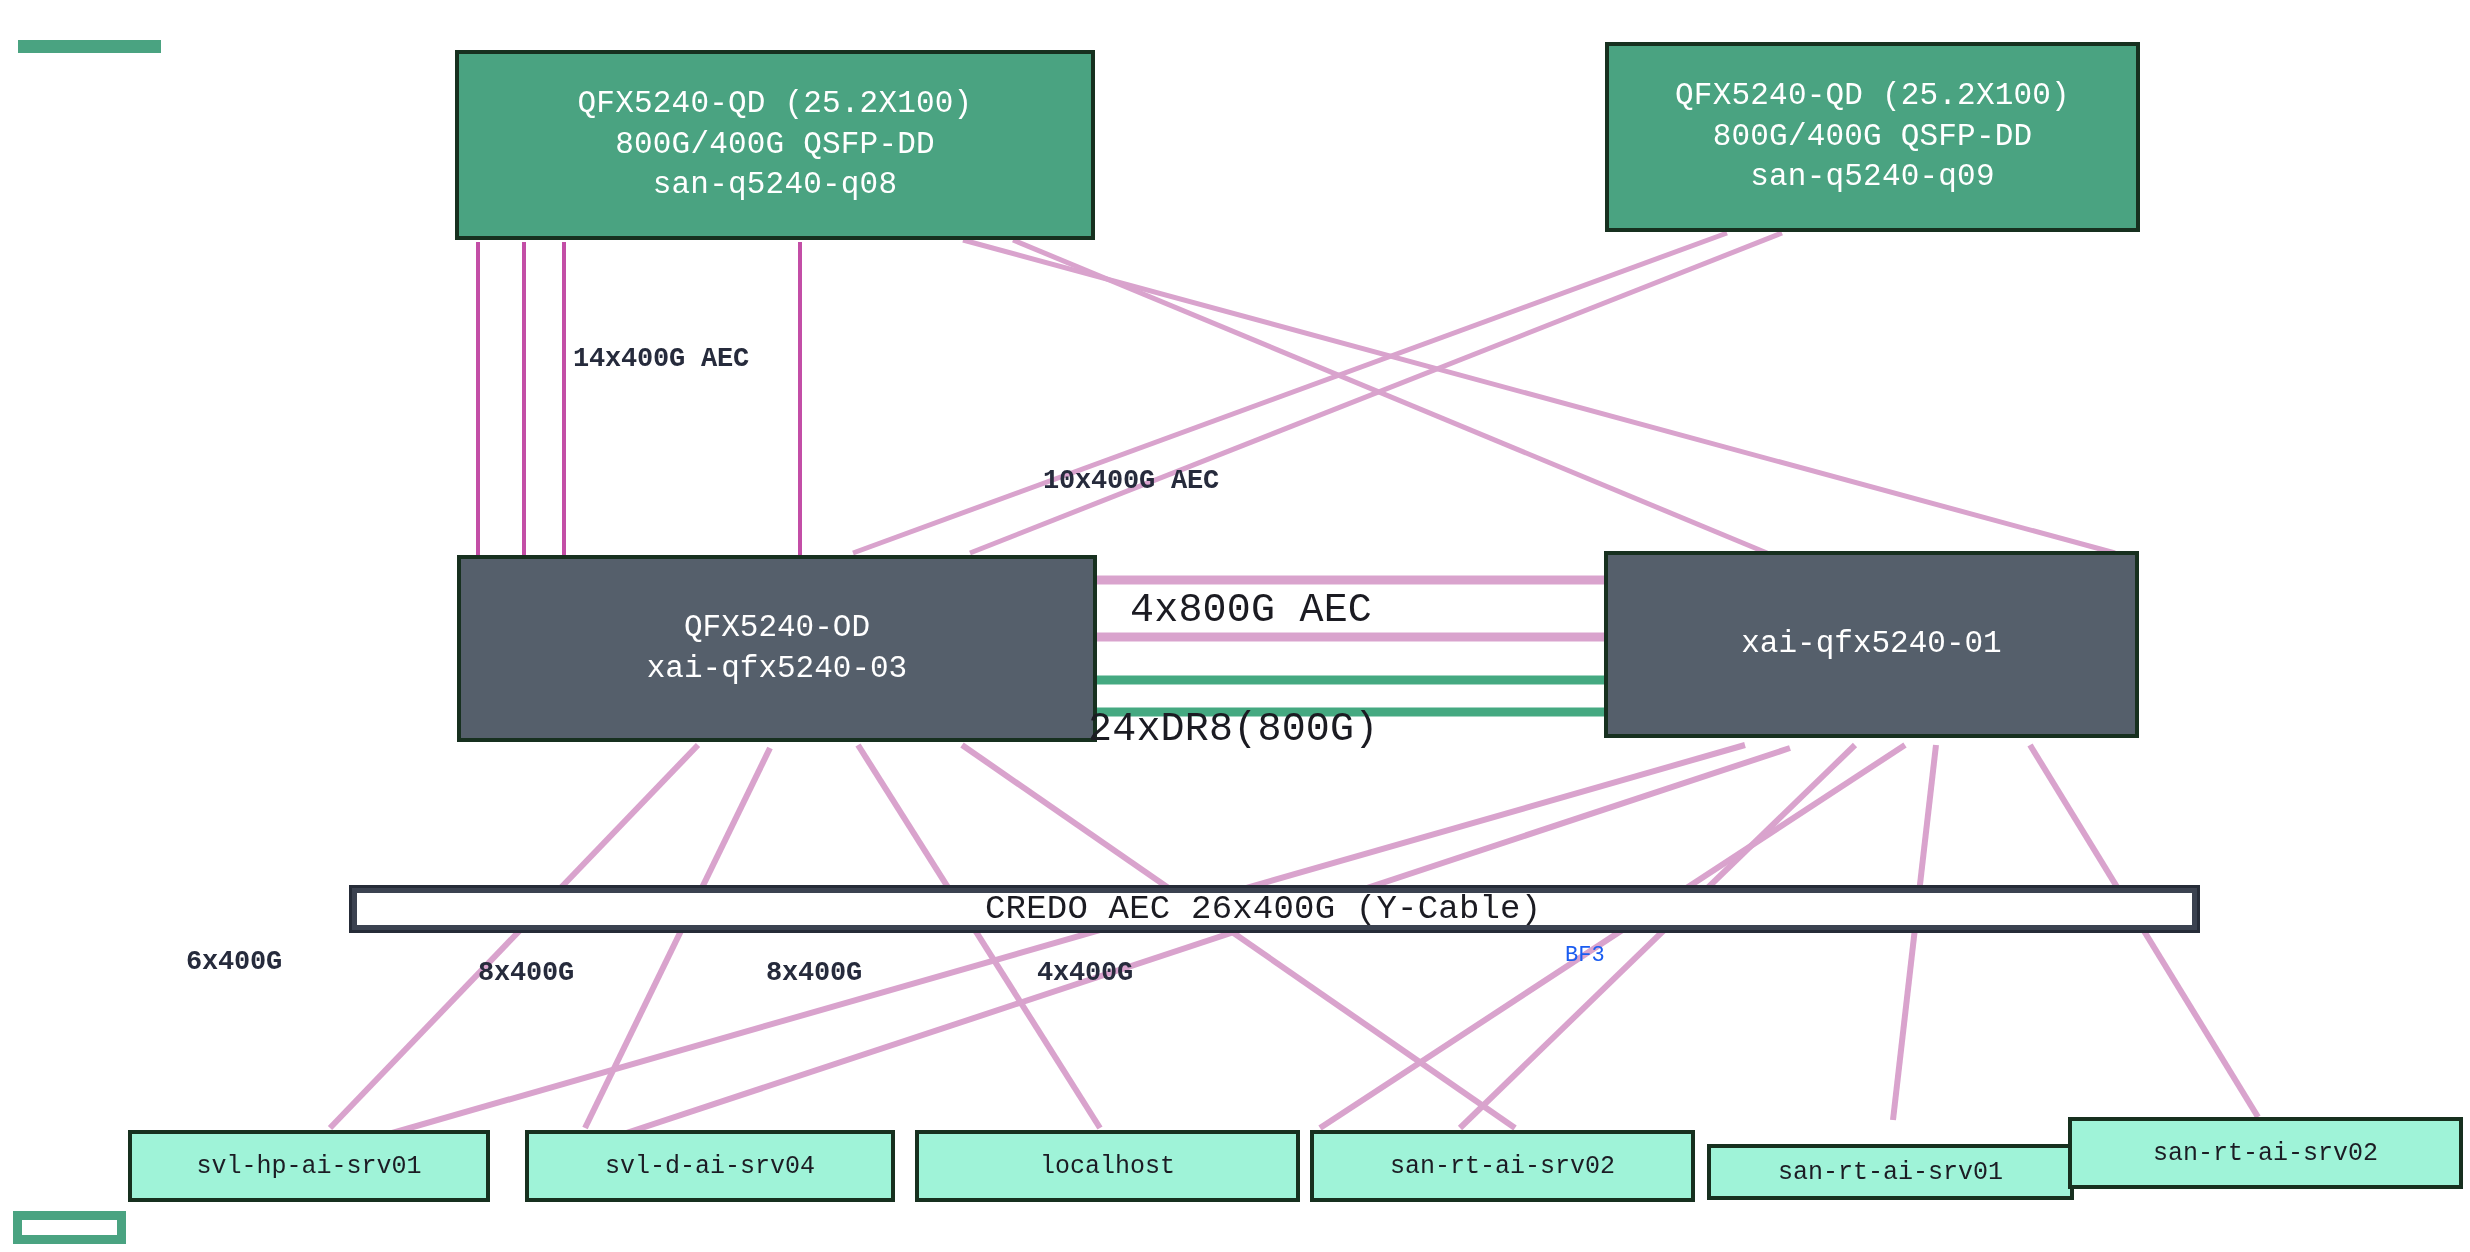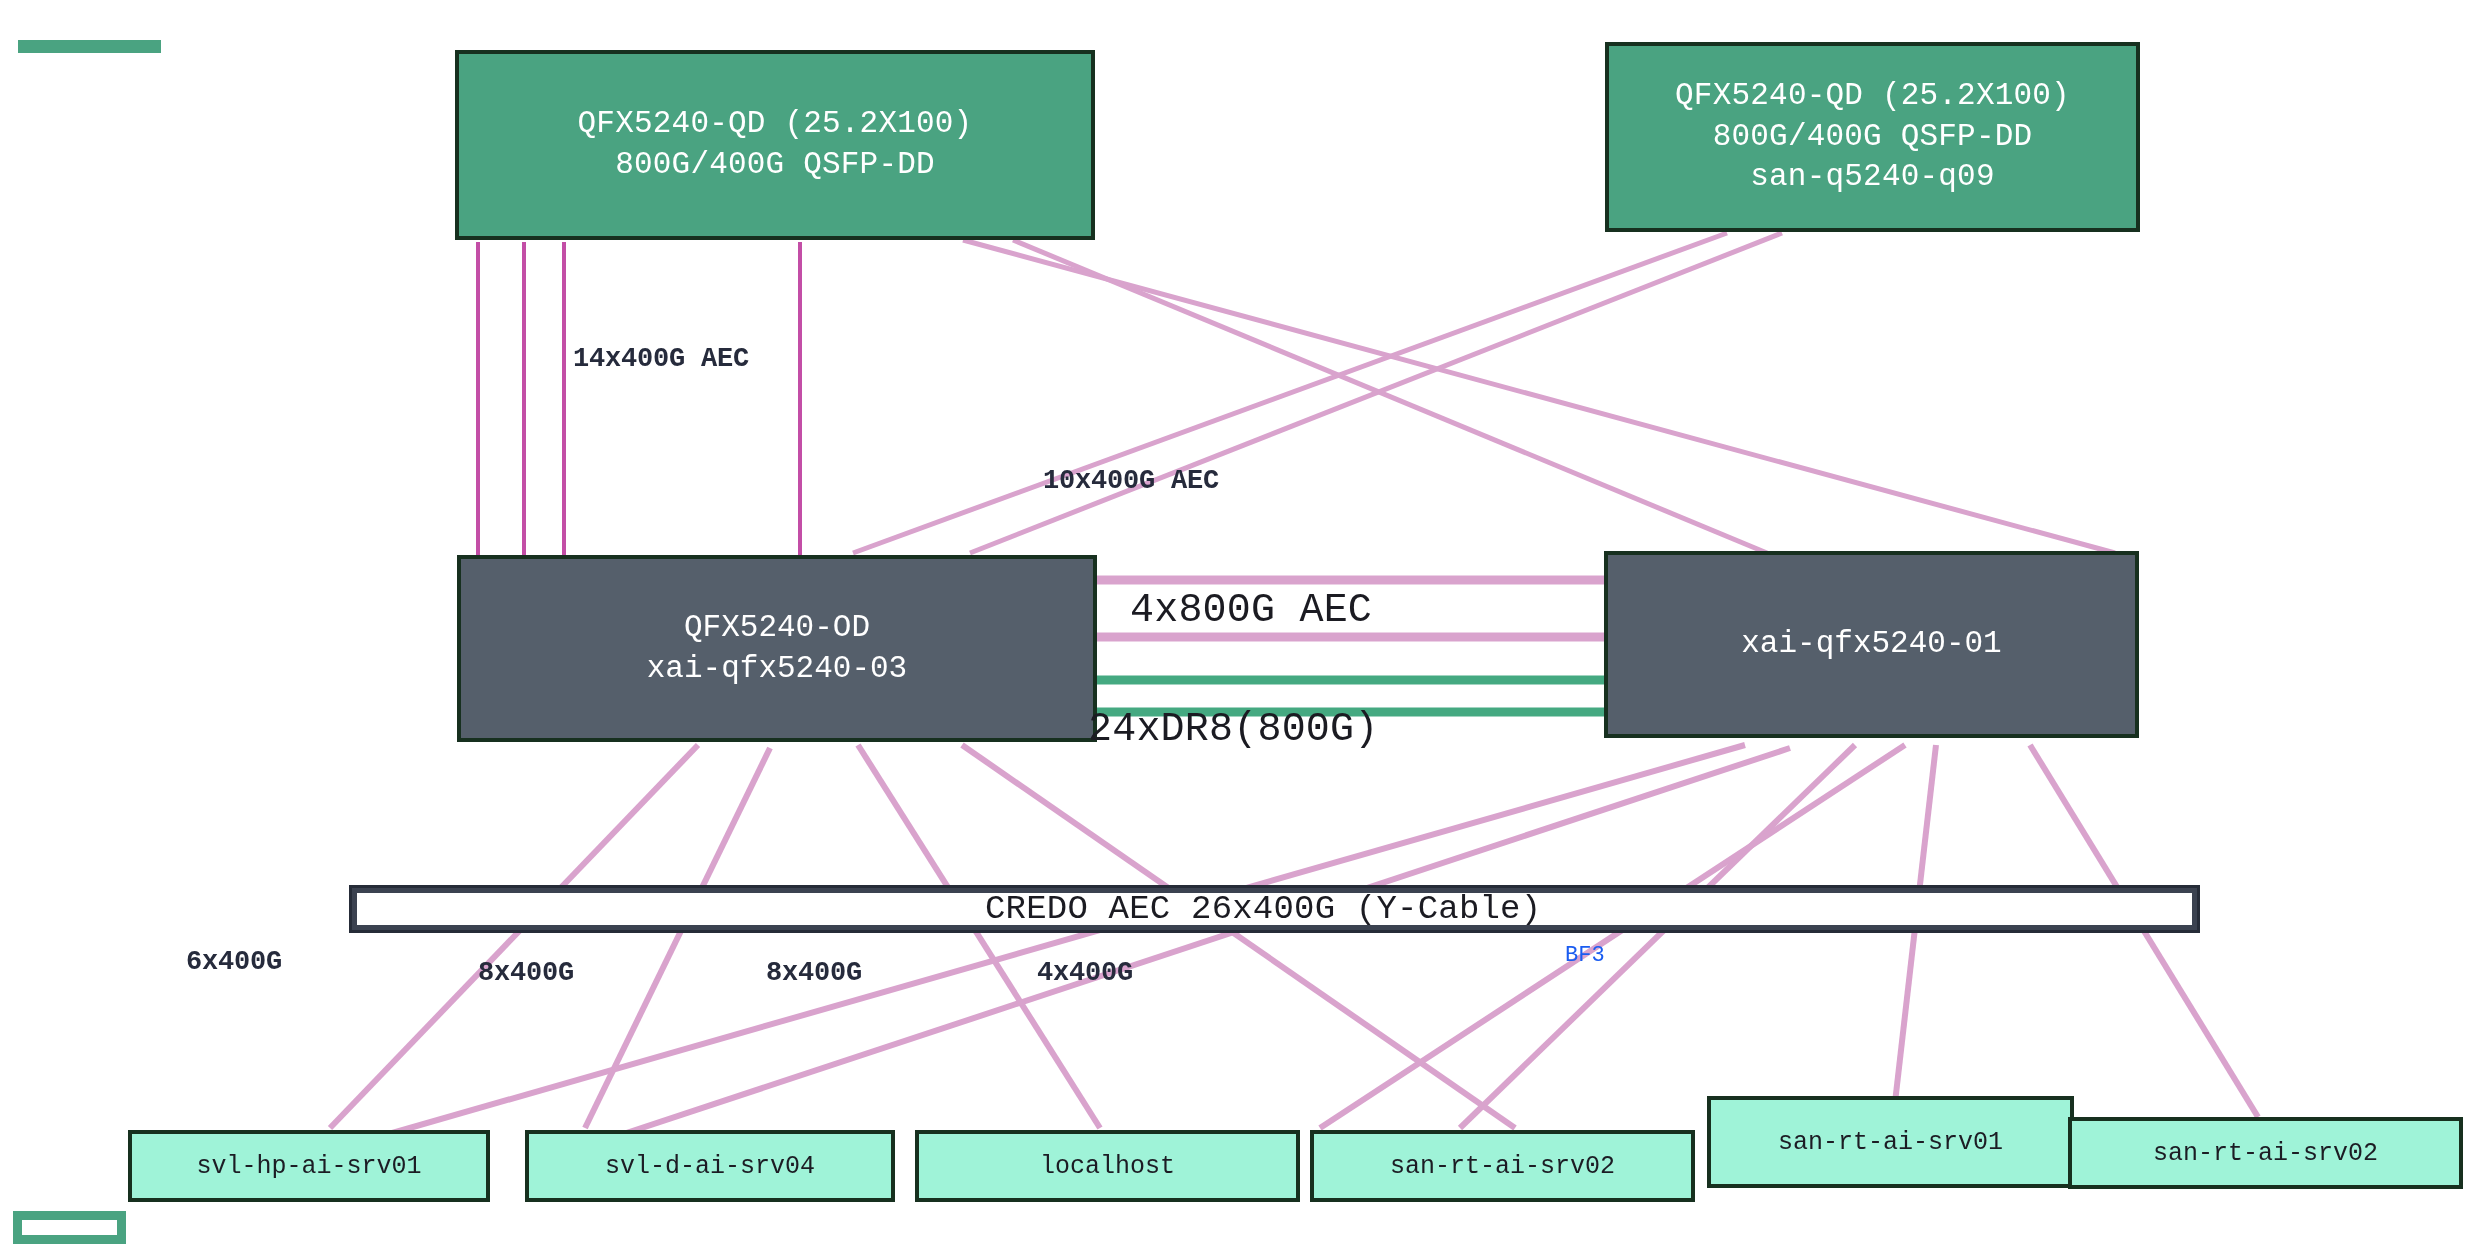--- a/index.html
+++ b/index.html
@@ -130,20 +130,21 @@
       <line x1="2030" y1="745" x2="2258" y2="1117" stroke="#d9a3cd" stroke-width="6" stroke-linecap="butt"></line>
     </svg>
 
   <div class="legend-filled" style="left: 18px; top: 40px; width: 143px; height: 13px;"></div>
   <div class="legend-hollow" style="left: 13px; top: 1211px; width: 113px; height: 33px;"></div>
 
   <div class="node node-spine" style="left: 455px; top: 50px; width: 640px; height: 190px;">
     <div>
       <div>QFX5240-QD (25.2X100)</div>
       <div>800G/400G QSFP-DD</div>
+      <div>san-q5240-q08</div>
     </div>
   </div>
 
   <div class="node node-spine" style="left: 1605px; top: 42px; width: 535px; height: 190px;">
     <div>
       <div>QFX5240-QD (25.2X100)</div>
       <div>800G/400G QSFP-DD</div>
       <div>san-q5240-q09</div>
     </div>
   </div>
@@ -172,21 +173,21 @@
       </div>
       <div class="node node-server" style="left: 525px; top: 1130px; width: 370px; height: 72px; justify-content: center;">
         <span>svl-d-ai-srv04</span>
       </div>
       <div class="node node-server" style="left: 915px; top: 1130px; width: 385px; height: 72px; justify-content: center;">
         <span>localhost</span>
       </div>
       <div class="node node-server" style="left: 1310px; top: 1130px; width: 385px; height: 72px;">
         <span>san-rt-ai-srv02</span>
       </div>
-      <div class="node node-server" style="left: 1707px; top: 1096px; width: 367px; height: 92px;">
+      <div class="node node-server" style="left: 1707px; top: 1144px; width: 367px; height: 56px;">
         <span>san-rt-ai-srv01</span>
       </div>
       <div class="node node-server" style="left: 2068px; top: 1117px; width: 395px; height: 72px;">
         <span>san-rt-ai-srv02</span>
       </div>
     </div>
 
   <div id="wire-labels">
       <div class="wire-label" style="left: 573px; top: 344px; font-size: 27px;">14x400G AEC</div>
       <div class="wire-label" style="left: 1043px; top: 466px; font-size: 27px;">10x400G AEC</div>

